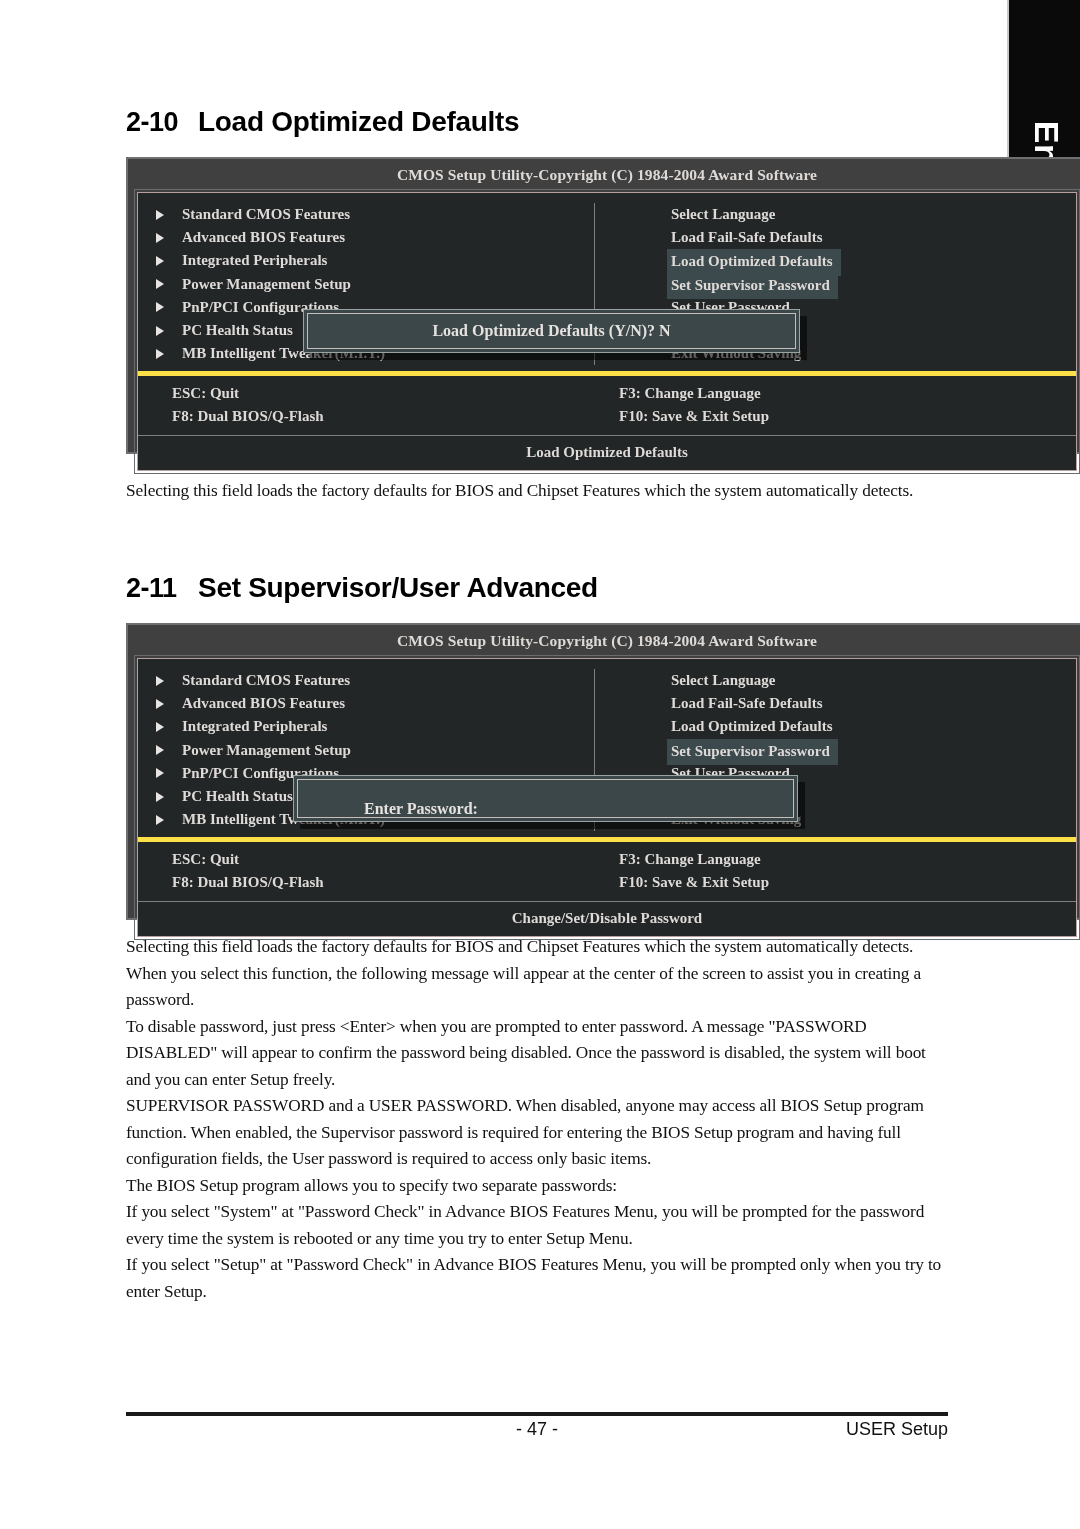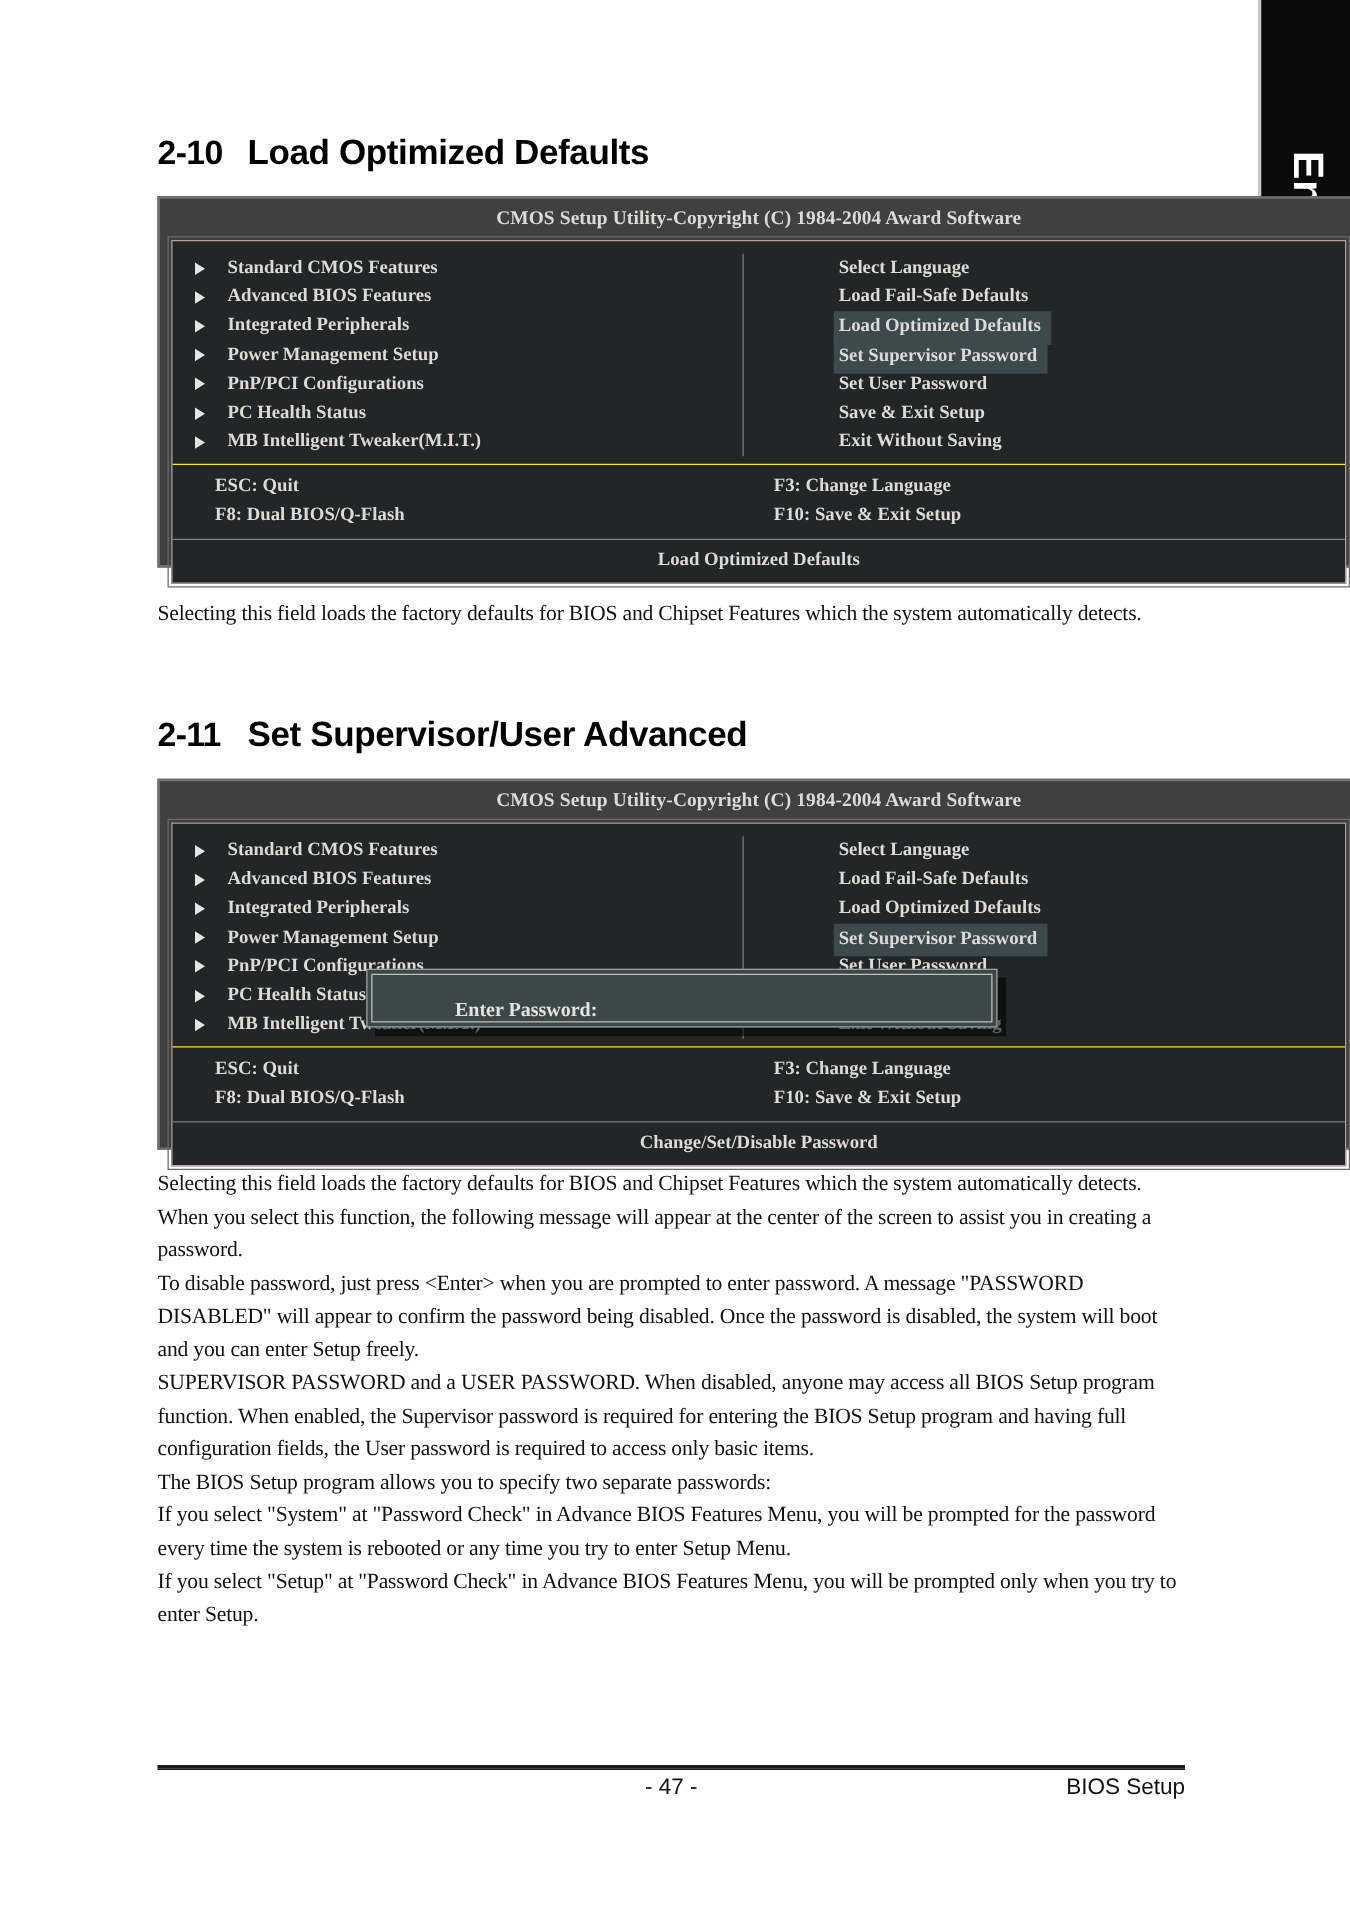--- a/index.html
+++ b/index.html
@@ -100,21 +100,21 @@
     outline: 1px solid #6a6b6c;
     outline-offset: 2px;
     background: #232627;
   }
 
   
   .bios-menu {
     position: relative;
     display: flex;
     padding: 10px 0 6px 0;
-    border-bottom: 1px solid #fde047;
+    border-bottom: 5px solid #fde047;
     gap: 24px;
   }
   .bios-menu .col {
     box-sizing: border-box;
   }
   .bios-menu .col-left {
     width: 50%;
     border-right: 1px solid #7d7e7f;
     padding-left: 44px;
   }
@@ -313,20 +313,25 @@
             <span class="mi-label">Set User Password</span>
           </div>
           <div class="mi">
             <span class="mi-label">Save &amp; Exit Setup</span>
           </div>
           <div class="mi">
             <span class="mi-label">Exit Without Saving</span>
           </div>
         </div>
 
+        <div class="bios-dialog center" id="dialog-1">
+          <div class="inner">
+            <span class="dlg-text">Load Optimized Defaults (Y/N)? N</span>
+          </div>
+        </div>
       </div>
 
       <div class="bios-keys">
         <div class="kcol kcol-left">
           <div class="krow">ESC: Quit</div>
           <div class="krow">F8: Dual BIOS/Q-Flash</div>
         </div>
         <div class="kcol kcol-right">
           <div class="krow">F3: Change Language</div>
           <div class="krow">F10: Save &amp; Exit Setup</div>
@@ -432,16 +437,16 @@
     <p>To disable password, just press &lt;Enter&gt; when you are prompted to enter password. A message "PASSWORD DISABLED" will appear to confirm the password being disabled. Once the password is disabled, the system will boot and you can enter Setup freely.</p>
     <p>SUPERVISOR PASSWORD and a USER PASSWORD. When disabled, anyone may access all BIOS Setup program function. When enabled, the Supervisor password is required for entering the BIOS Setup program and having full configuration fields, the User password is required to access only basic items.</p>
     <p>The BIOS Setup program allows you to specify two separate passwords:</p>
     <p>If you select "System" at "Password Check" in Advance BIOS Features Menu, you will be prompted for the password every time the system is rebooted or any time you try to enter Setup Menu.</p>
     <p>If you select "Setup" at "Password Check" in Advance BIOS Features Menu, you will be prompted only when you try to enter Setup.</p>
   </div>
 
   <div class="footer-rule"></div>
   <div class="footer">
     <span class="pageno">- 47 -</span>
-    <span class="sect">BIOS Setup</span>
+    <span class="sect">USER Setup</span>
   </div>
 
 </div>
 
 </body></html>

